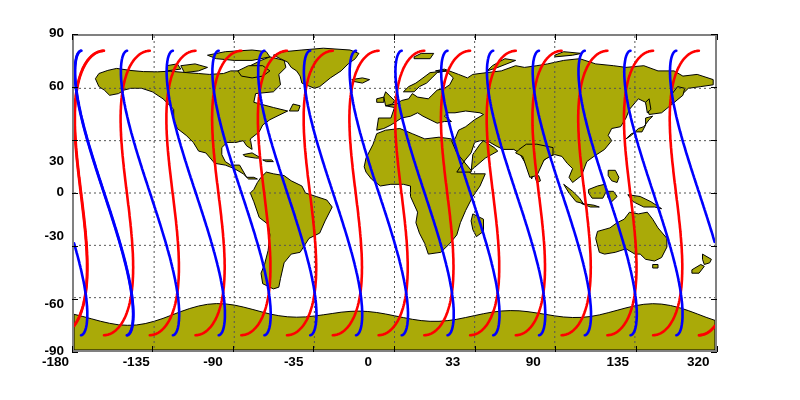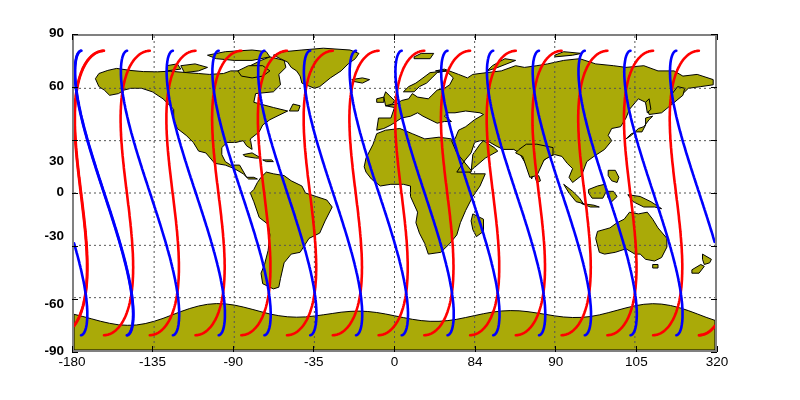--- a/index.html
+++ b/index.html
@@ -12,22 +12,22 @@
          white-space:pre;}
 
   
   #plot{position:absolute;left:72px;top:34px;width:645px;height:318px;
         border:2px solid #808080;box-sizing:border-box;background:#fff;
         overflow:hidden;}
   #plotsvg{position:absolute;left:0;top:0;}
 
   .ytick{position:absolute;right:0;width:52px;text-align:right;
          font-size:13.5px;font-weight:bold;color:#000;}
-  .xtick{position:absolute;top:354px;font-size:13.5px;font-weight:normal;
-         color:#000;text-align:center;width:60px;}
+  .xtick{position:absolute;top:354px;font-size:13.5px;font-weight:bold;
+         color:#000;text-align:left;width:60px;}
   .tickmark{position:absolute;background:#000;}
 </style>
 </head>
 <body>
 
 <div id="fig">
 
 
   <div id="plot">
     <svg id="plotsvg" width="641" height="314" viewBox="0 0 641 314">
@@ -189,23 +189,23 @@
       <div class="ytick" style="left: 8px; width: 56px; top: 228px;">-30</div>
       <div class="ytick" style="left: 8px; width: 56px; top: 296px;">-60</div>
       <div class="ytick" style="left: 8px; width: 56px; top: 343px;">-90</div>
     </div>
   <div id="xlabels">
       <div class="xtick" style="left: 42px;">-180</div>
       <div class="xtick" style="left: 122.625px;">-135</div>
       <div class="xtick" style="left: 203.25px;">-90</div>
       <div class="xtick" style="left: 283.875px;">-35</div>
       <div class="xtick" style="left: 364.5px;">0</div>
-      <div class="xtick" style="left: 445.125px;">84</div>
+      <div class="xtick" style="left: 445.125px;">33</div>
       <div class="xtick" style="left: 525.75px;">90</div>
-      <div class="xtick" style="left: 606.375px;">105</div>
+      <div class="xtick" style="left: 606.375px;">135</div>
       <div class="xtick" style="left: 687px;">320</div>
     </div>
   <div id="ticks">
       <div class="tickmark" style="left: 71.5px; top: 346px; width: 1px; height: 6px;"></div>
       <div class="tickmark" style="left: 71.5px; top: 34px; width: 1px; height: 6px;"></div>
       <div class="tickmark" style="left: 152.125px; top: 346px; width: 1px; height: 6px;"></div>
       <div class="tickmark" style="left: 152.125px; top: 34px; width: 1px; height: 6px;"></div>
       <div class="tickmark" style="left: 232.75px; top: 346px; width: 1px; height: 6px;"></div>
       <div class="tickmark" style="left: 232.75px; top: 34px; width: 1px; height: 6px;"></div>
       <div class="tickmark" style="left: 313.375px; top: 346px; width: 1px; height: 6px;"></div>

